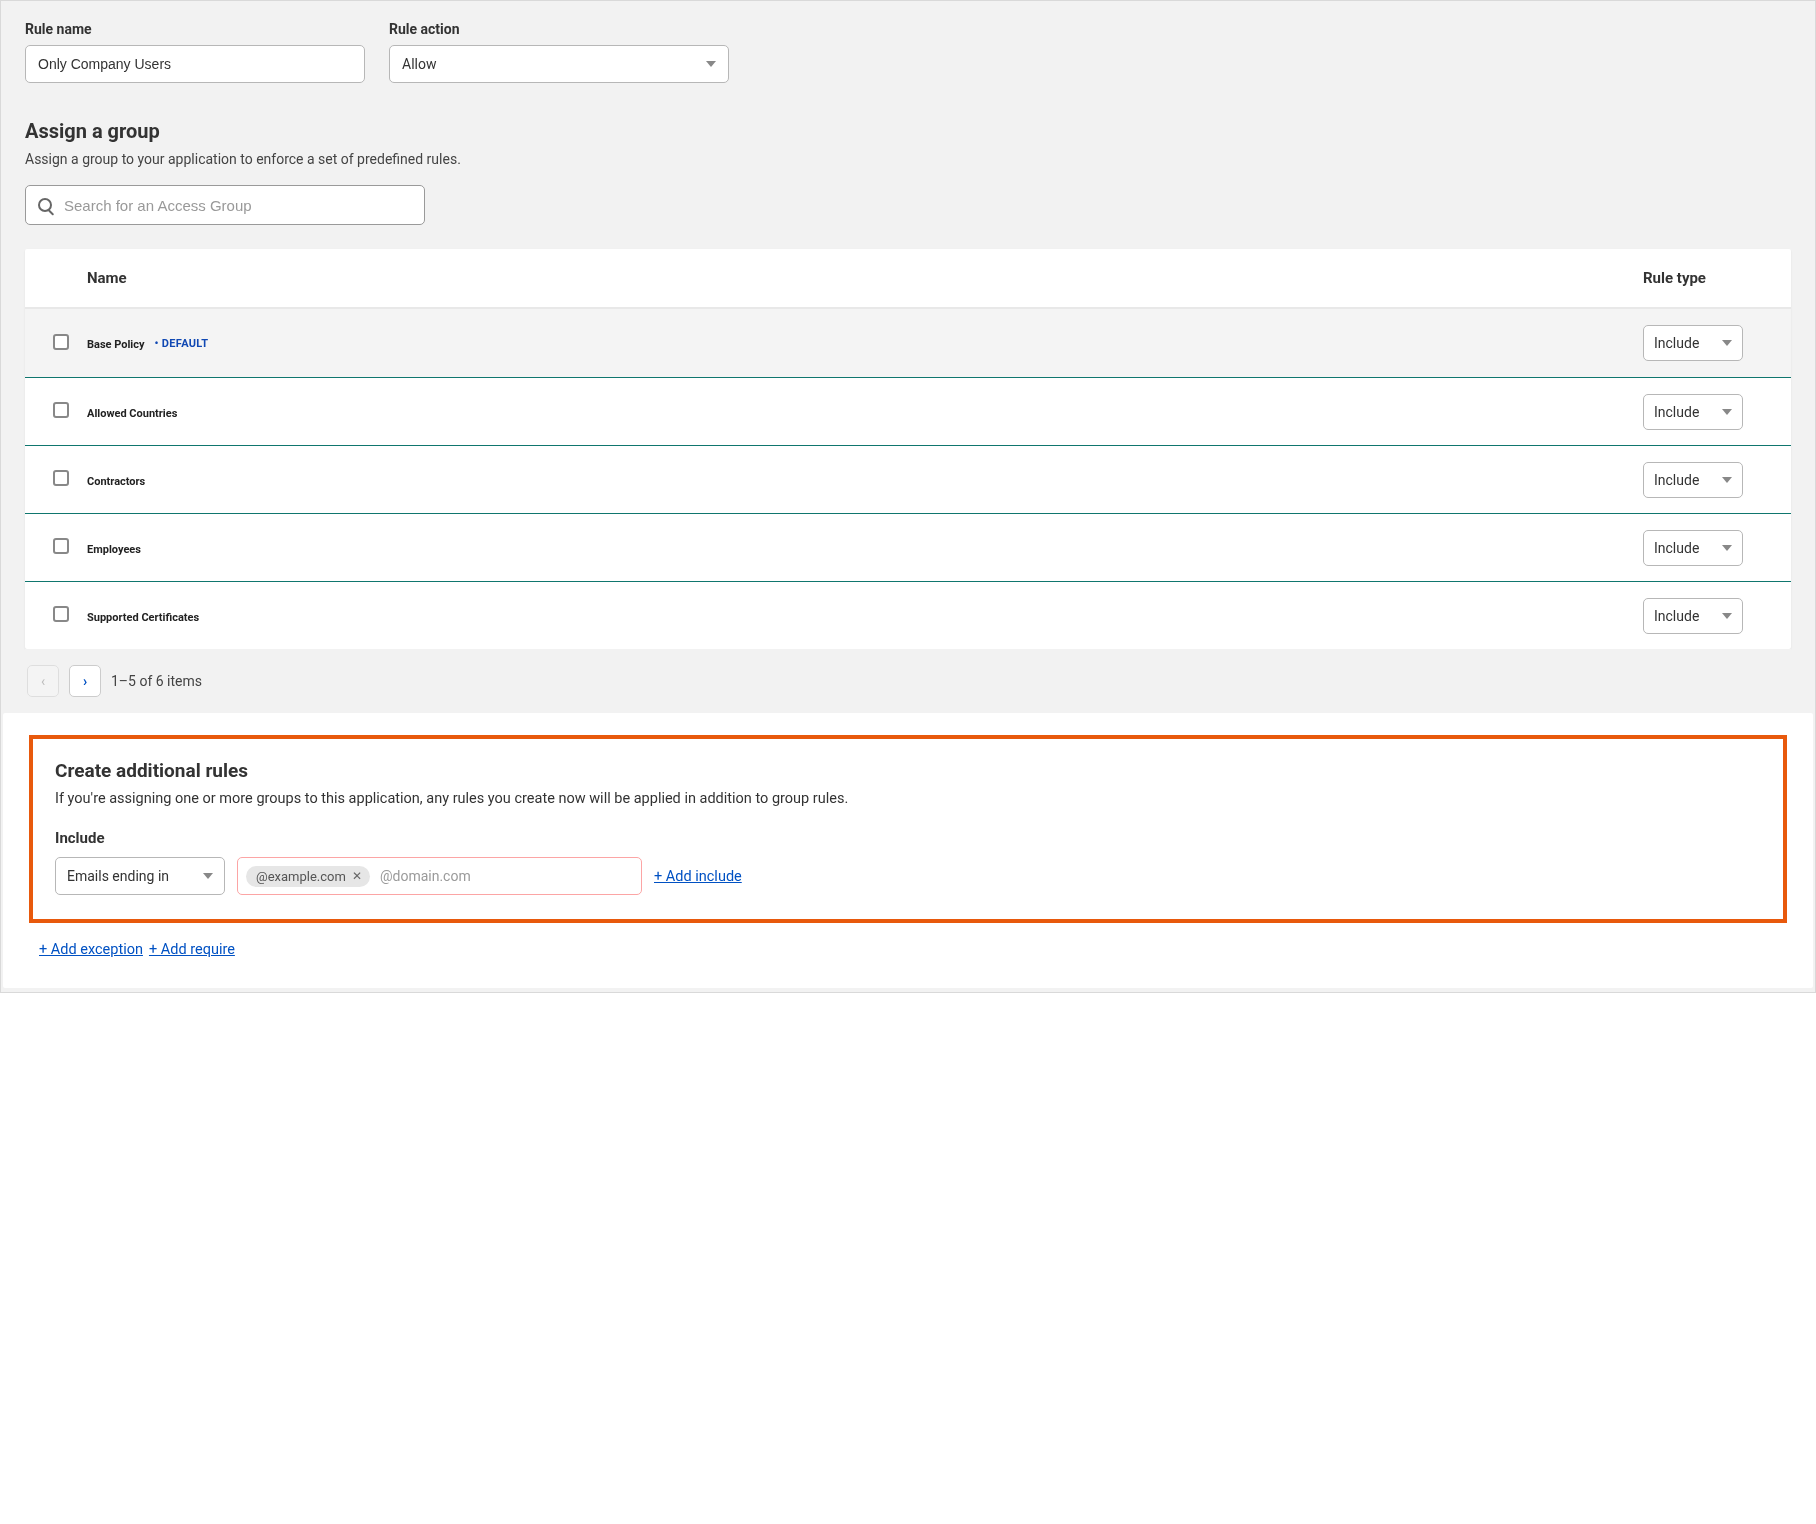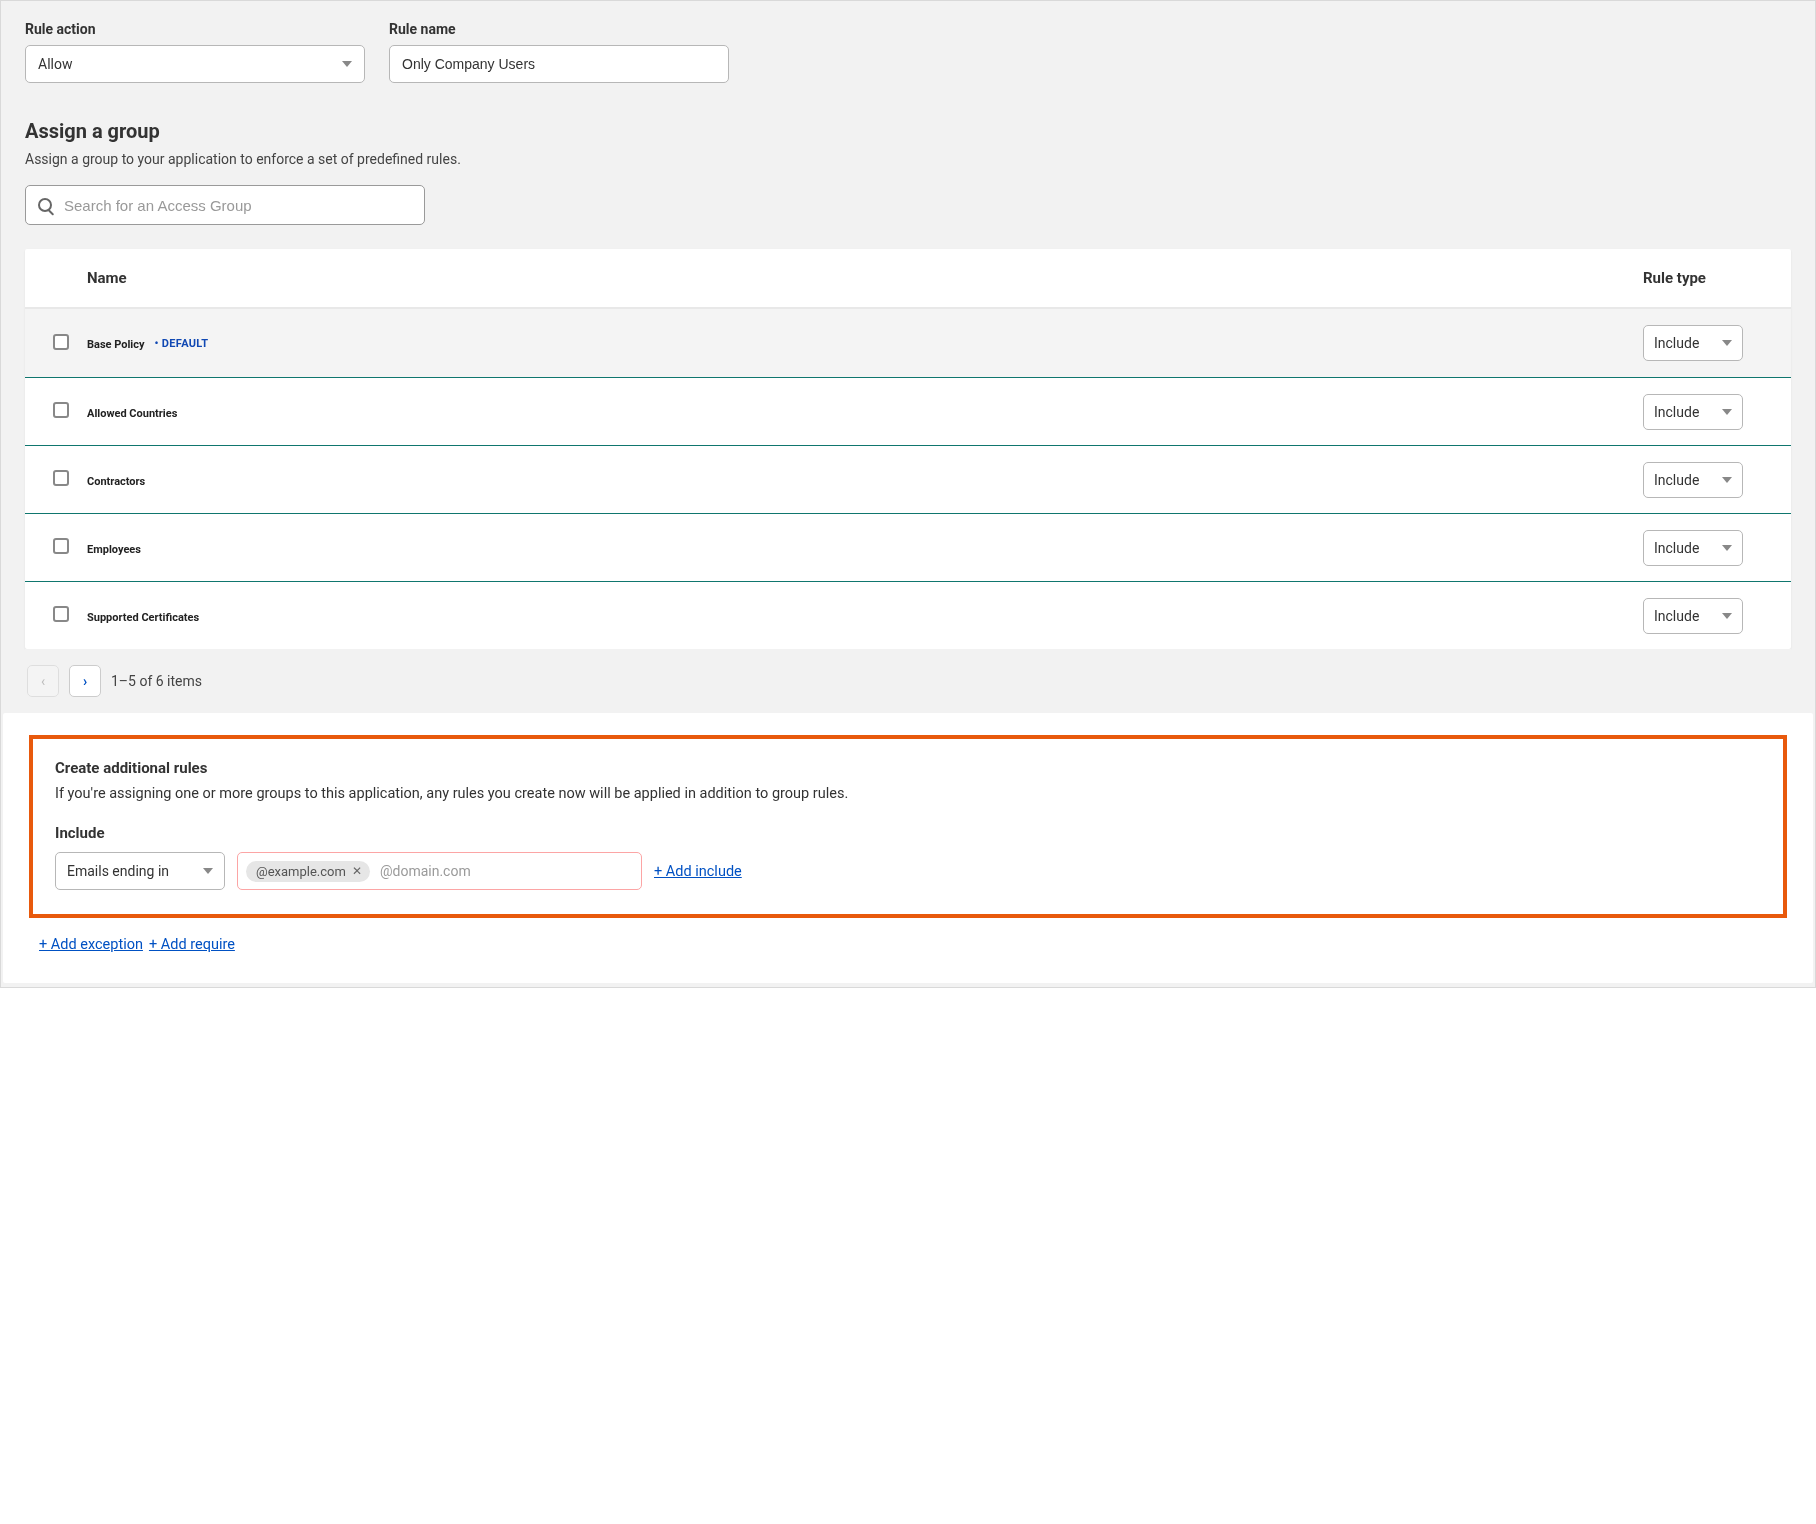--- a/index.html
+++ b/index.html
@@ -193,21 +193,21 @@
     border-radius: 2px;
     padding: 28px 32px 30px 32px;
     margin-bottom: 2px;
   }
   .highlight-box {
     border: 4px solid #e8590c;
     padding: 20px 22px 24px 22px;
     margin: -6px -6px 18px -6px;
   }
   .hb-title {
-    font-size: 15px;
+    font-size: 19px;
     font-weight: 700;
     margin-bottom: 8px;
     color: #333;
   }
   .hb-sub {
     font-size: 14.5px;
     color: #333;
     margin-bottom: 22px;
   }
   .hb-label {
@@ -269,29 +269,29 @@
 </style>
 </head>
 <body>
 
 <div class="outer">
 
   <div class="panel">
 
     <div class="row">
       <div class="field">
+        <span class="field-label">Rule name</span>
+        <input class="text-input" type="text" value="Only Company Users" style="">
+      </div>
+      <div class="field">
         <span class="field-label">Rule action</span>
         <div class="select-box">
           <span>Allow</span>
           <span class="caret-down"></span>
         </div>
-      </div>
-      <div class="field">
-        <span class="field-label">Rule name</span>
-        <input class="text-input" type="text" value="Only Company Users" style="">
       </div>
     </div>
 
     <h2 class="section-h">Assign a group</h2>
     <div class="section-sub">Assign a group to your application to enforce a set of predefined rules.</div>
 
     <div class="search-box">
       <span class="mag"></span>
       <input type="text" placeholder="Search for an Access Group" style="">
     </div>

